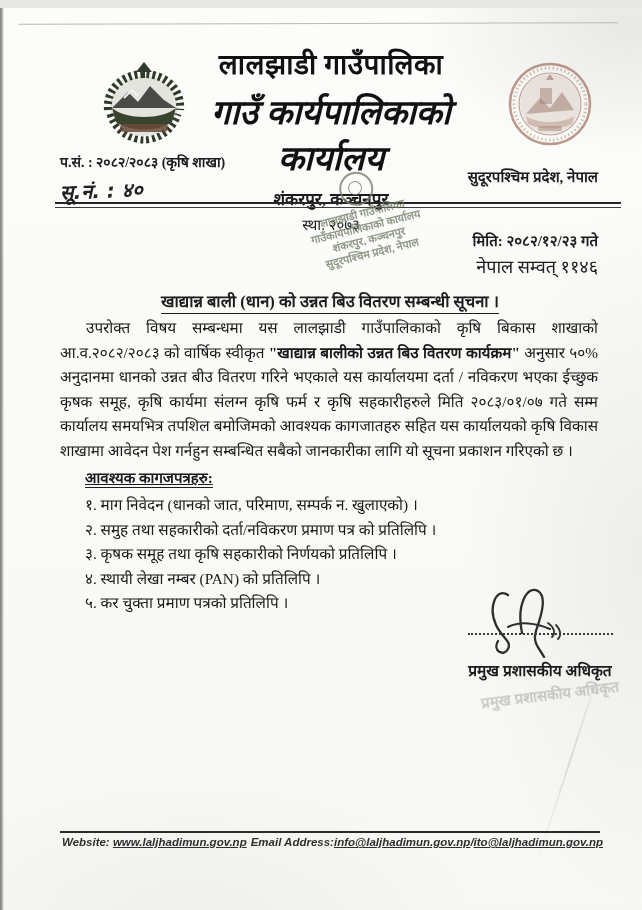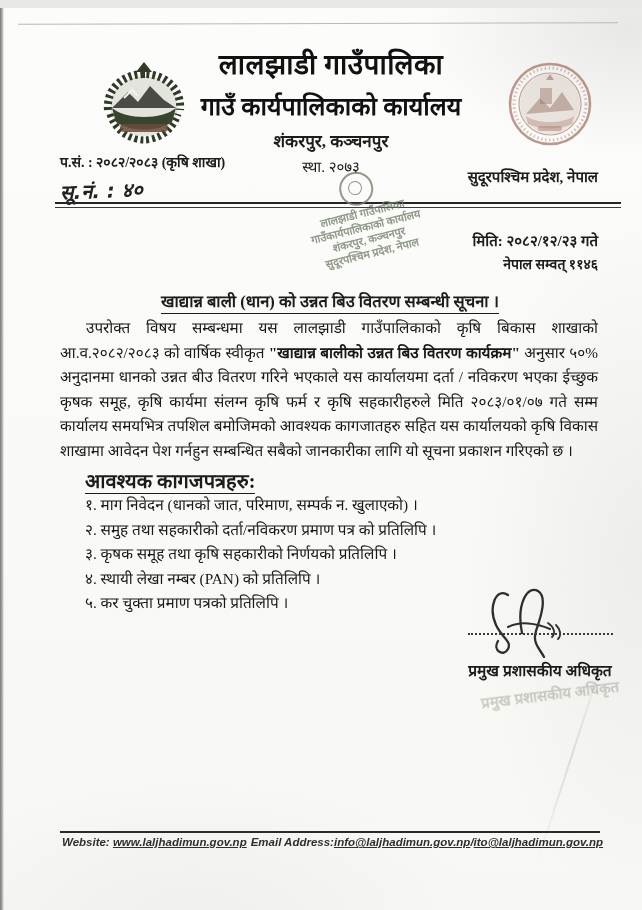--- a/index.html
+++ b/index.html
@@ -17,44 +17,44 @@
   .edge-left{position:absolute;left:0;top:0;width:4px;height:910px;background:linear-gradient(90deg,#777 0,#b5b5b2 60%,rgba(0,0,0,0));}
   .edge-bottom{position:absolute;left:12px;bottom:0;width:630px;height:7px;background:#141414;}
   .scanline-top{position:absolute;left:18px;top:15px;width:600px;height:1px;background:#b9b9b6;transform:rotate(-.15deg);}
   .crease{position:absolute;right:70px;top:640px;width:2px;height:220px;background:linear-gradient(rgba(0,0,0,0),rgba(140,140,135,.25),rgba(0,0,0,0));transform:rotate(18deg);}
 
   
   .emblem-left{position:absolute;left:98px;top:50px;width:92px;height:92px;}
   .seal-right{position:absolute;left:506px;top:50px;width:88px;height:92px;opacity:.85;}
   .hdr{position:absolute;left:171px;top:36px;width:320px;text-align:center;}
   .hdr .l1{font-size:28px;font-weight:bold;letter-spacing:.5px;color:#111;}
-  .hdr .l2{font-size:25px;font-weight:bold;margin-top:6px;color:#111;}
+  .hdr .l2{font-size:34px;font-weight:bold;margin-top:6px;color:#111;font-style:italic;}
   .hdr .l3{font-size:17px;font-weight:bold;margin-top:7px;}
   .hdr .l4{font-size:15px;margin-top:4px;}
 
   .ref-no{position:absolute;left:60px;top:144px;font-size:14px;font-weight:bold;}
   .disp-no{position:absolute;left:60px;top:169px;font-size:20px;font-family:"DejaVu Sans",sans-serif;font-style:italic;font-weight:bold;color:#222;transform:rotate(-2deg);}
   .province{position:absolute;right:44px;top:158px;font-size:15px;font-weight:bold;}
   .rule-double{position:absolute;left:55px;top:194px;width:566px;height:3px;border-top:2px solid #262626;border-bottom:1px solid #3a3a3a;}
 
   
   .stamp-center{position:absolute;left:268px;top:163px;width:190px;text-align:center;transform:rotate(-14deg);color:#76816f;opacity:.8;}
   .stamp-center .ring{width:30px;height:30px;border:2px solid #76816f;border-radius:50%;margin:0 auto 2px auto;position:relative;}
   .stamp-center .ring:after{content:"";position:absolute;left:7px;top:7px;width:12px;height:12px;border:1.5px solid #76816f;border-radius:50%;}
   .stamp-center .sl{font-size:11px;font-weight:bold;line-height:13.5px;white-space:nowrap;}
 
   .date-line{position:absolute;right:44px;top:222px;font-size:15px;font-weight:bold;}
-  .sambat-line{position:absolute;right:44px;top:246px;font-size:14px;font-weight:bold;}
+  .sambat-line{position:absolute;right:44px;top:246px;font-size:18px;font-weight:normal;}
 
   .subject{position:absolute;left:0;top:281px;width:660px;text-align:center;font-size:16.5px;font-weight:bold;}
   .subject span{border-bottom:1.6px solid #1c1c1c;padding-bottom:2px;}
 
   .body-par{position:absolute;left:60px;top:308px;width:538px;font-size:15.3px;line-height:24.6px;text-align:justify;text-indent:26px;color:#181818;}
 
-  .docs-head{position:absolute;left:85px;top:459px;font-size:20px;font-weight:bold;}
+  .docs-head{position:absolute;left:85px;top:459px;font-size:15px;font-weight:bold;text-decoration:underline;}
   .docs-head span{border-bottom:1.6px solid #1c1c1c;padding-bottom:1px;}
   .docs-list{position:absolute;left:85px;top:485px;width:480px;font-size:15.3px;line-height:24.6px;color:#181818;}
 
   
   .sig-svg{position:absolute;left:478px;top:575px;width:110px;height:75px;}
   .sig-dots{position:absolute;left:468px;top:625px;width:145px;border-top:2px dotted #3a3a3a;}
   .sig-name{position:absolute;left:440px;top:630px;width:200px;text-align:center;font-size:15px;font-weight:bold;}
   .sig-title{position:absolute;left:430px;top:651px;width:220px;text-align:center;font-size:15.5px;font-weight:bold;}
   .sig-stamp{position:absolute;left:455px;top:676px;width:190px;text-align:center;font-size:15px;font-weight:bold;color:#8a9183;opacity:.45;transform:rotate(-7deg);filter:blur(.4px);}
 

